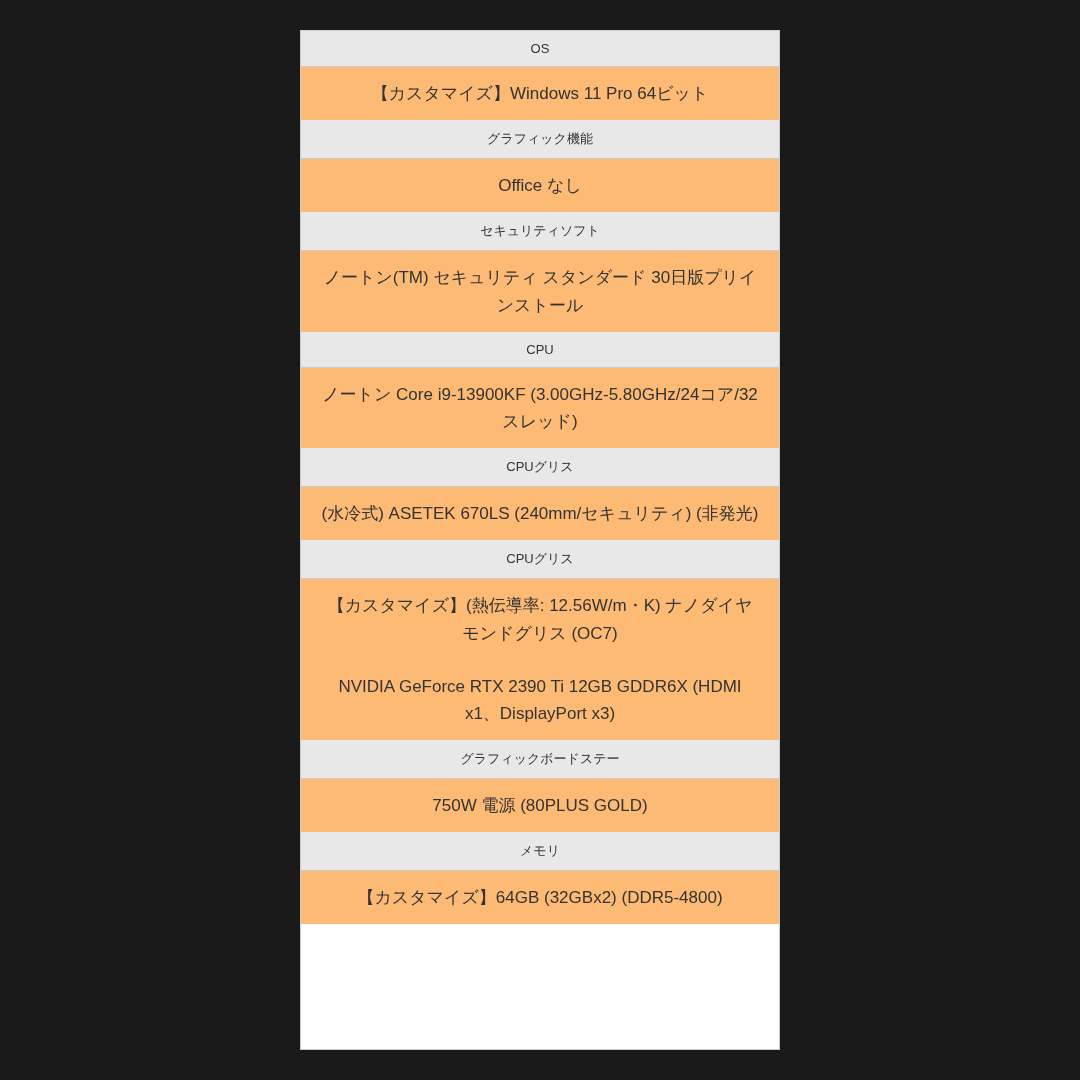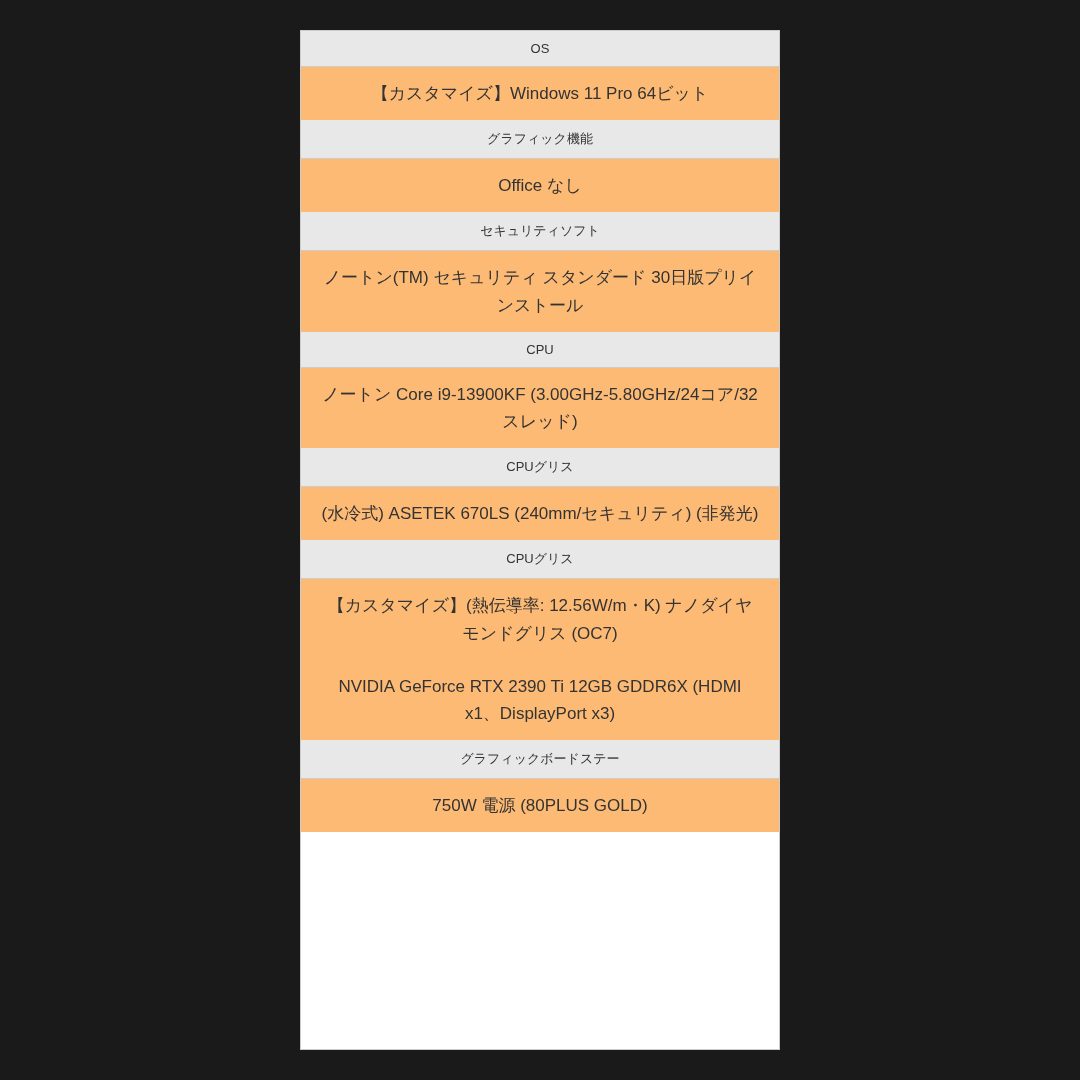--- a/index.html
+++ b/index.html
@@ -98,16 +98,18 @@
         <div class="spec-section">
           <div class="spec-value">NVIDIA GeForce RTX 2390 Ti 12GB GDDR6X (HDMI x1、DisplayPort x3)</div>
         </div>
         <div class="spec-section">
           <div class="spec-header">グラフィックボードステー</div>
         </div>
         <div class="spec-section">
           <div class="spec-value">750W 電源 (80PLUS GOLD)</div>
         </div>
         <div class="spec-section">
+          <div class="spec-header">メモリ</div>
+          <div class="spec-value">【カスタマイズ】64GB (32GBx2) (DDR5-4800)</div>
         </div>
       </div>
   </div>
 </div>
 
 </body></html>

